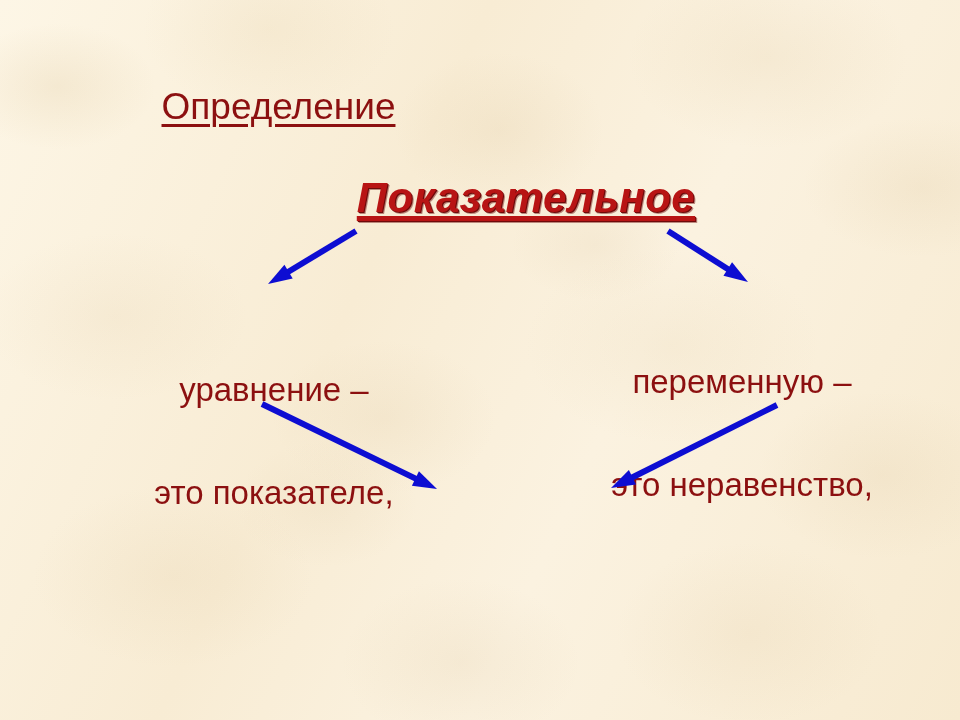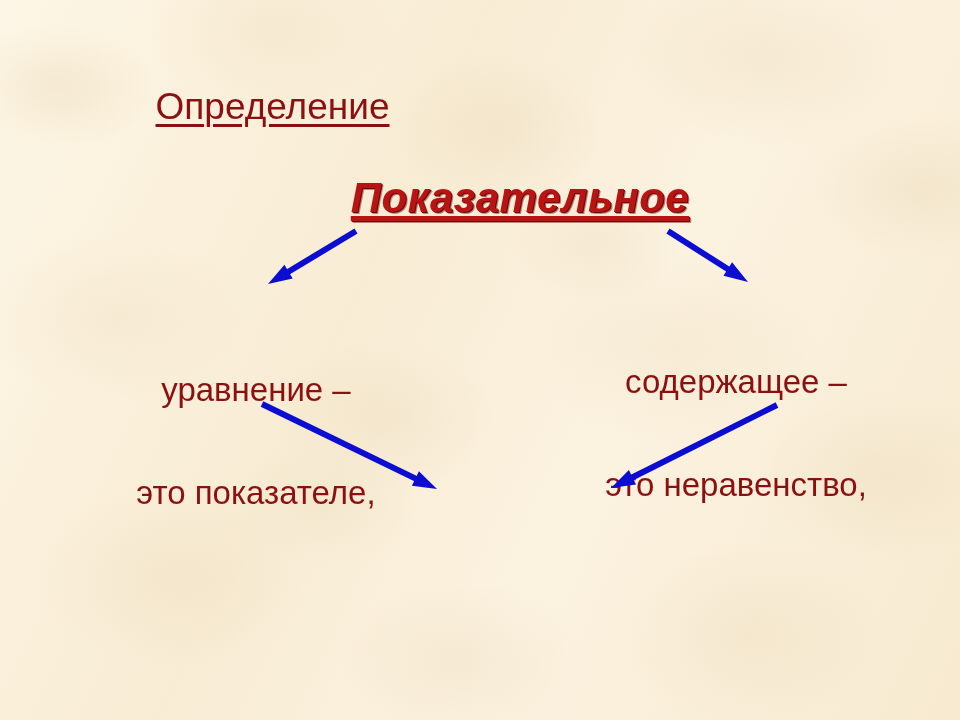--- a/index.html
+++ b/index.html
@@ -42,20 +42,21 @@
       radial-gradient(ellipse 190px 130px at 78% 88%, rgba(218,192,148,0.15), rgba(218,192,148,0) 70%),
       radial-gradient(ellipse 120px 80px at 62% 34%, rgba(200,172,124,0.10), rgba(200,172,124,0) 70%),
       radial-gradient(ellipse 130px 90px at 34% 70%, rgba(204,176,128,0.10), rgba(204,176,128,0) 70%),
       linear-gradient(115deg, #fdf6e6 0%, #f8ecd4 38%, #fbf2e0 62%, #f7ead0 100%);
   }
 
   .txt {
     position: absolute;
     white-space: pre;
     line-height: 1.04;
+    padding-left: 6px;
   }
 
   
   #definition-label {
     left: 0;
     top: 88px;
     width: 545px;
     text-align: center;
     font-size: 37px;
     color: #8c1010;
@@ -76,21 +77,21 @@
     color: #b81414;
     text-decoration: underline;
     text-decoration-thickness: 5px;
     text-underline-offset: 4px;
     text-shadow: 1px 1px 0 #6e0a0a, 2px 2px 0 rgba(110,10,10,0.45);
     letter-spacing: 0.5px;
   }
 
   
   #branch-equation {
-    left: 76px;
+    left: 88px;
     top: 304px;
     width: 360px;
     text-align: center;
     font-size: 33px;
     color: #8c1010;
   }
 
   
   #branch-inequality {
     left: 552px;
@@ -130,21 +131,21 @@
   <div class="txt" id="definition-label">Определение</div>
 
   <div class="txt" id="headline">Показательное</div>
 
   <div class="txt" id="branch-equation">
     <div>уравнение –</div>
     <div>это показателе,</div>
   </div>
 
   <div class="txt" id="branch-inequality">
-    <div>содержащее –</div>
+    <div>переменную –</div>
     <div>это неравенство,</div>
   </div>
 
   <div class="txt" id="conclusion">
   </div>
 
   <svg id="arrows" viewBox="0 0 960 720">
     <g id="arrow-group">
         <line x1="356" y1="231" x2="283.4193905350589" y2="274.7133216095669" stroke="#0d0dd2" stroke-width="6" stroke-linecap="butt"></line>
         <polygon points="268 284 284.43177476210815 264.764699686063 292.6865999980488 278.4708246061153" fill="#0d0dd2"></polygon>

